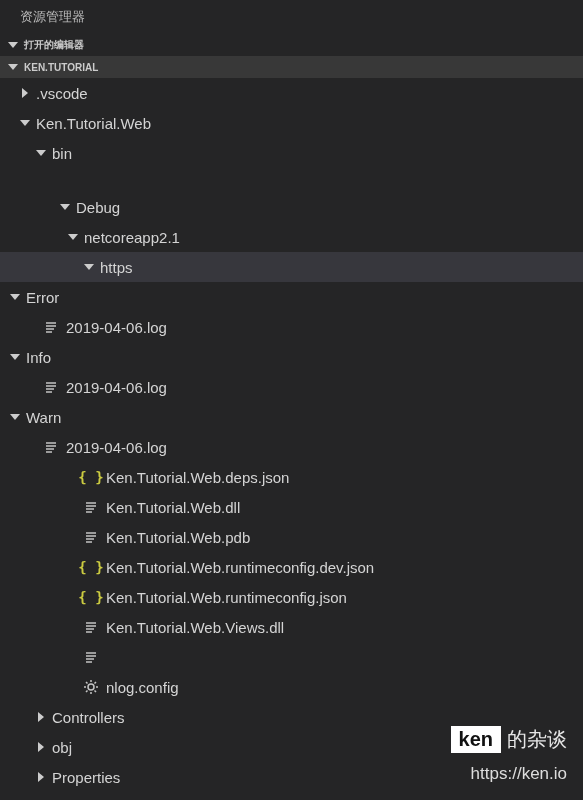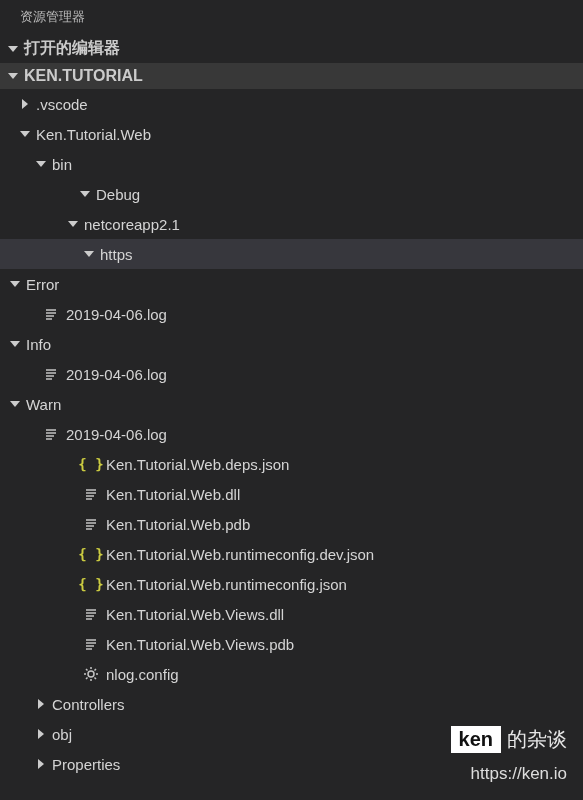--- a/index.html
+++ b/index.html
@@ -15,21 +15,21 @@
 }
 .panel-title {
   padding: 8px 20px;
   color: #bbbbbb;
   font-size: 13px;
 }
 .section-header {
   display: flex;
   align-items: center;
   padding: 4px 6px;
-  font-size: 16px;
+  font-size: 10px;
   font-weight: 700;
   color: #cccccc;
   cursor: pointer;
 }
 .section-header.active {
   background: #383838;
 }
 .tree {
   padding-bottom: 10px;
 }
@@ -62,21 +62,21 @@
   justify-content: center;
   margin-right: 6px;
   flex-shrink: 0;
 }
 .label {
   font-size: 15px;
   color: #d4d4d4;
 }
 .indent-0 { padding-left: 18px; }
 .indent-1 { padding-left: 34px; }
-.indent-2 { padding-left: 78px; }
+.indent-2 { padding-left: 58px; margin-top: 24px; }
 .indent-3 { padding-left: 66px; }
 .indent-4 { padding-left: 82px; }
 .indent-5 { }
 .indent-6 { padding-left: 42px; }
 .file-icon svg { width: 16px; height: 16px; }
 .json-brace {
   color: #cbcb41;
   font-family: monospace;
   font-weight: bold;
   font-size: 14px;
@@ -309,21 +309,20 @@
       </span>
     <span class="label">Ken.Tutorial.Web.Views.dll</span>
   </div>
 
   <div class="tree-item indent-4">
     <span class="icon file-icon">
         <svg viewBox="0 0 16 16">
           <use href="#file-lines"></use>
         </svg>
       </span>
-    <span class="label">Ken.Tutorial.Web.Views.pdb</span>
   </div>
 
   <div class="tree-item indent-4">
     <span class="icon file-icon">
         <svg viewBox="0 0 16 16">
           <use href="#gear"></use>
         </svg>
       </span>
     <span class="label">nlog.config</span>
   </div>

